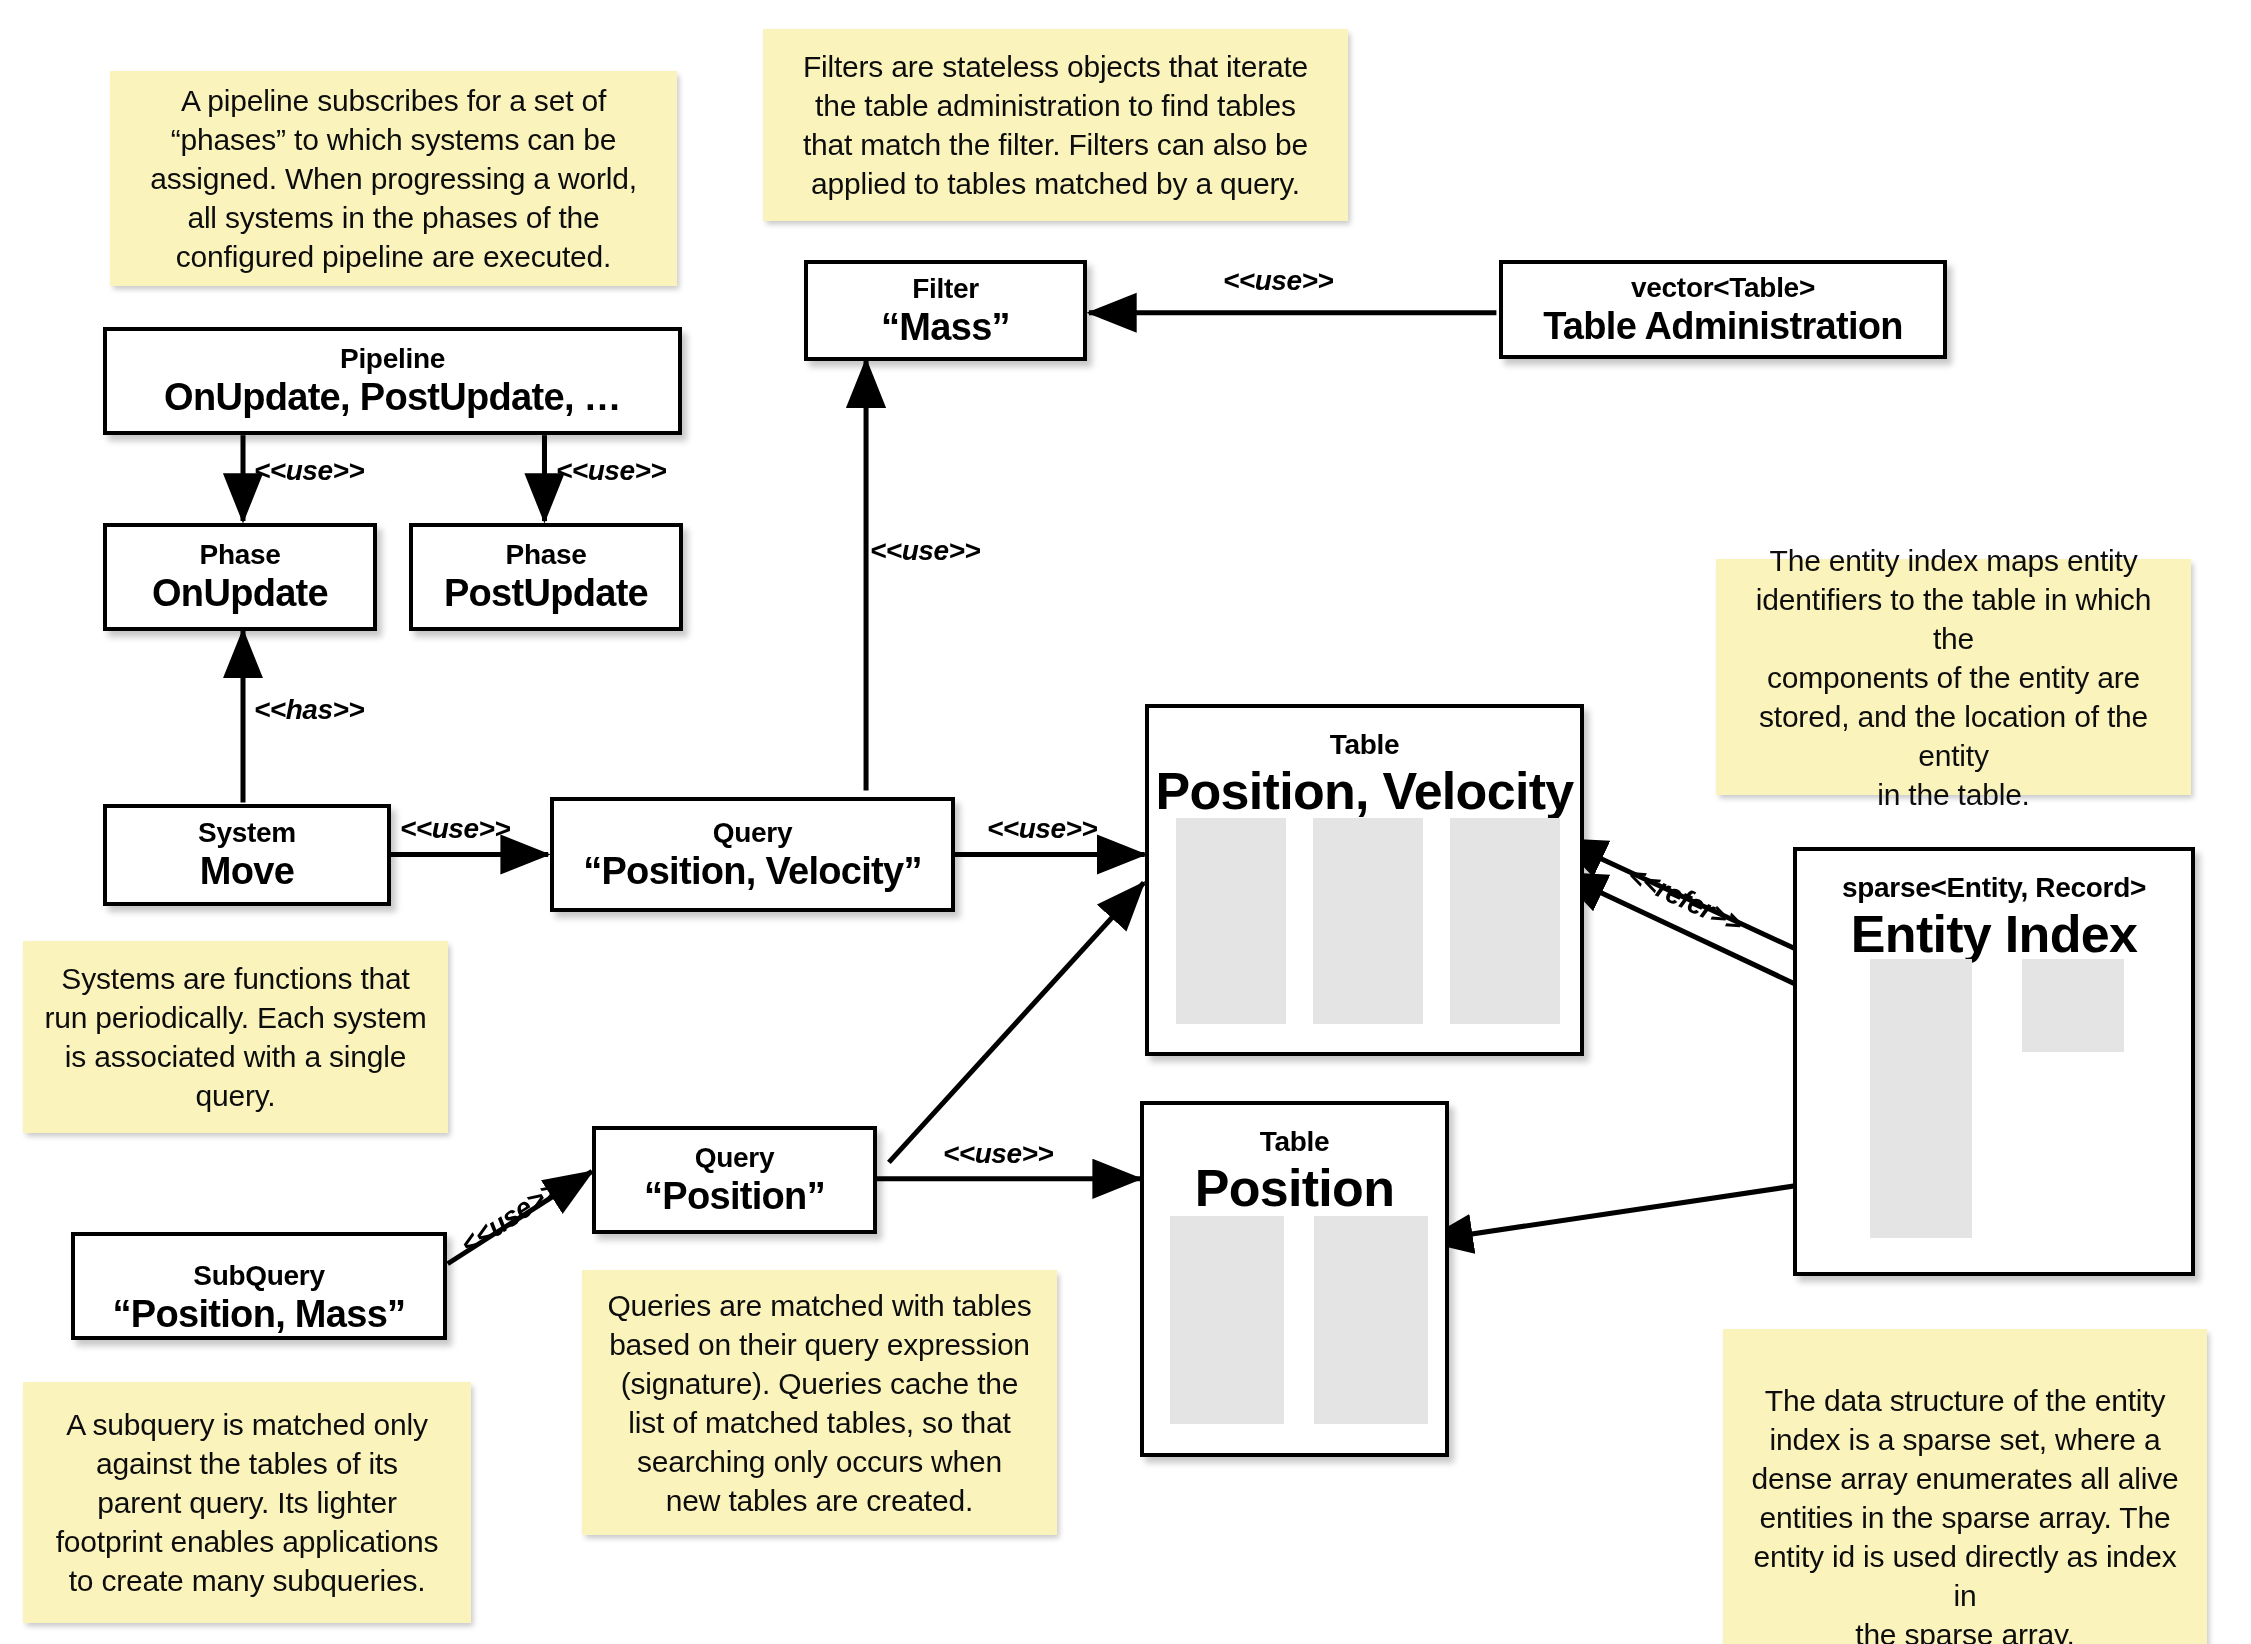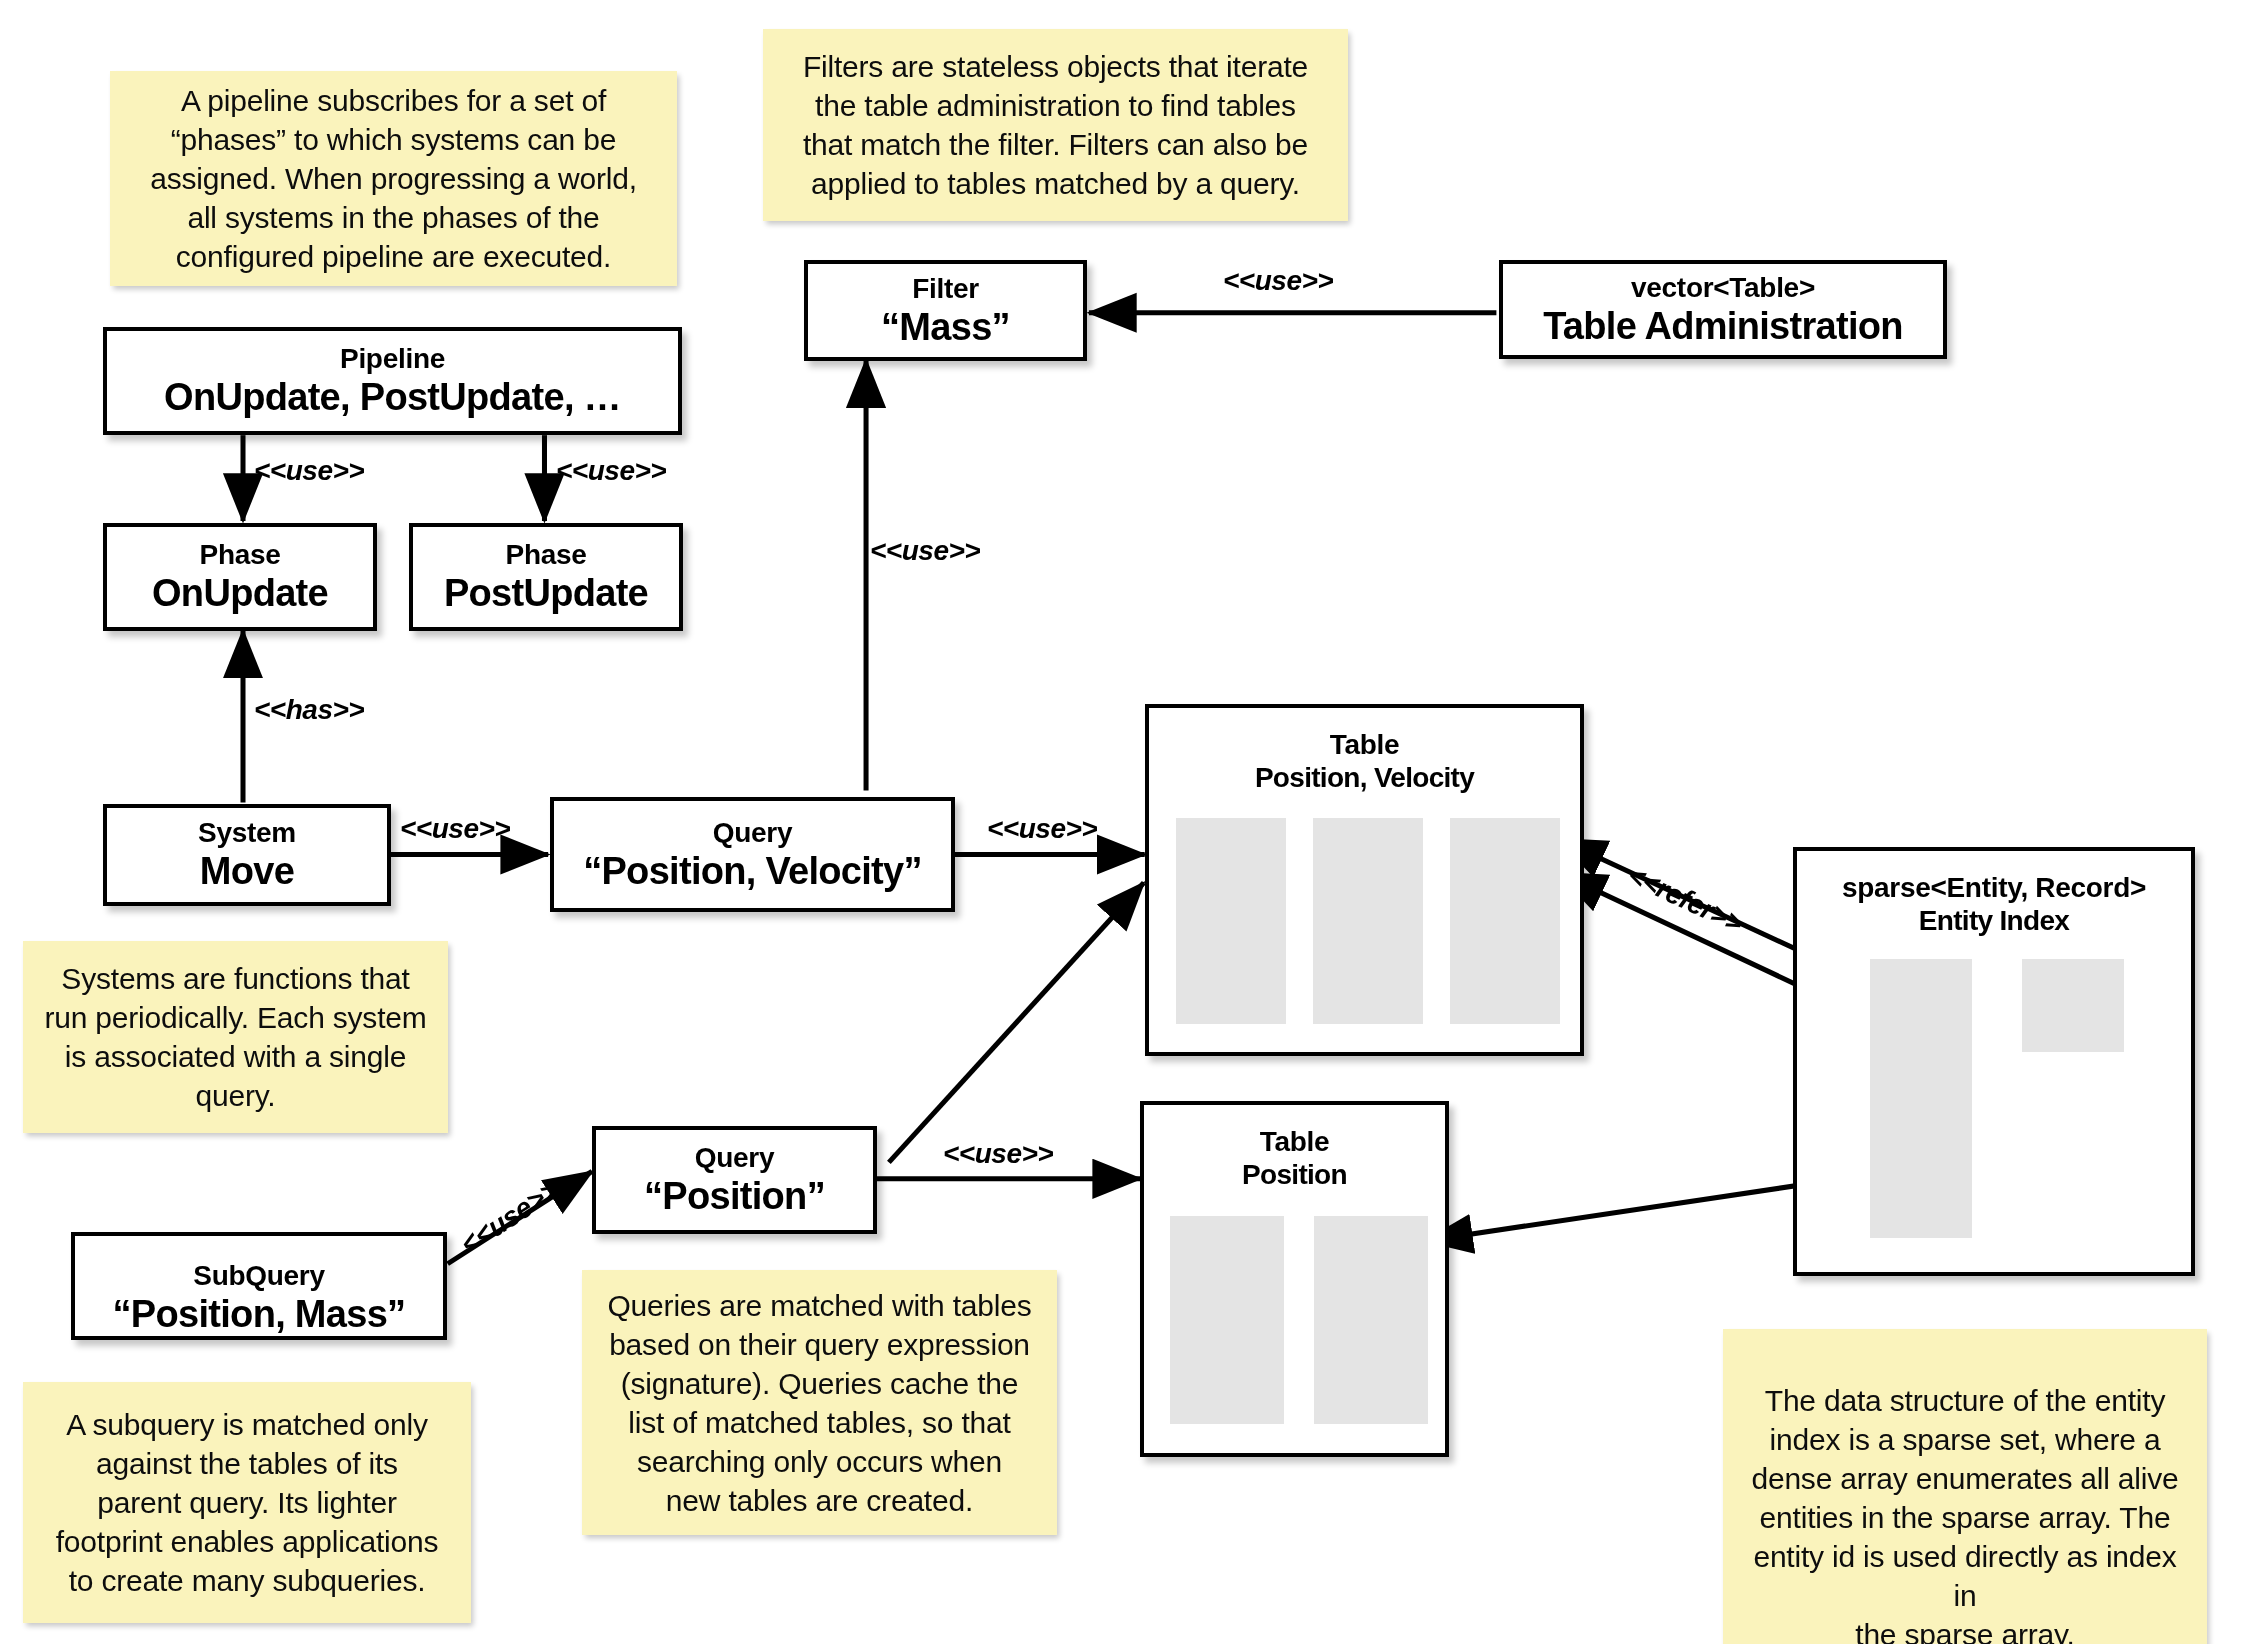--- a/index.html
+++ b/index.html
@@ -60,21 +60,21 @@
     line-height: 1.1;
     letter-spacing: -0.7px;
     margin-top: 1.8px;
   }
   
   .tablebox {
     justify-content: flex-start;
     padding-top: 21px;
   }
   .tablebox .stereo { font-size: 28px; }
-  .tablebox .title { font-size: 28px; }
+  .tablebox .title { font-size: 52px; }
   .cols {
     position: absolute;
     display: flex;
     gap: 0;
   }
   .col {
     background: #e4e4e4;
   }
   
   .elabel {
@@ -148,20 +148,25 @@
 all systems in the phases of the
 configured pipeline are executed.</div>
 
   <div class="note" style="left:763px; top:29px; width:585px; height:192px;">Filters are stateless objects that iterate
 the table administration to find tables
 that match the filter. Filters can also be
 applied to tables matched by a query.</div>
 
 
 
+  <div class="note" style="left:1716px; top:559px; width:475px; height:236px;">The entity index maps entity
+identifiers to the table in which the
+components of the entity are
+stored, and the location of the entity
+in the table.</div>
 
   <div class="note" style="left:23px; top:941px; width:425px; height:192px;">Systems are functions that
 run periodically. Each system
 is associated with a single
 query.</div>
 
   <div class="note" style="left:582px; top:1270px; width:475px; height:265px;">Queries are matched with tables
 based on their query expression
 (signature). Queries cache the
 list of matched tables, so that

